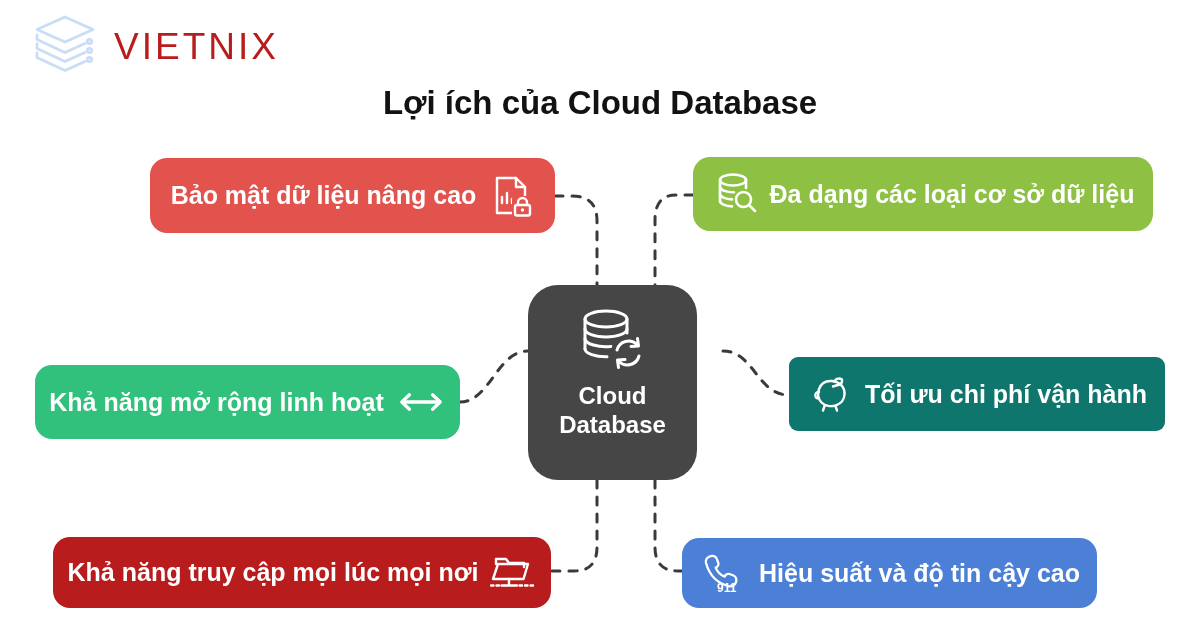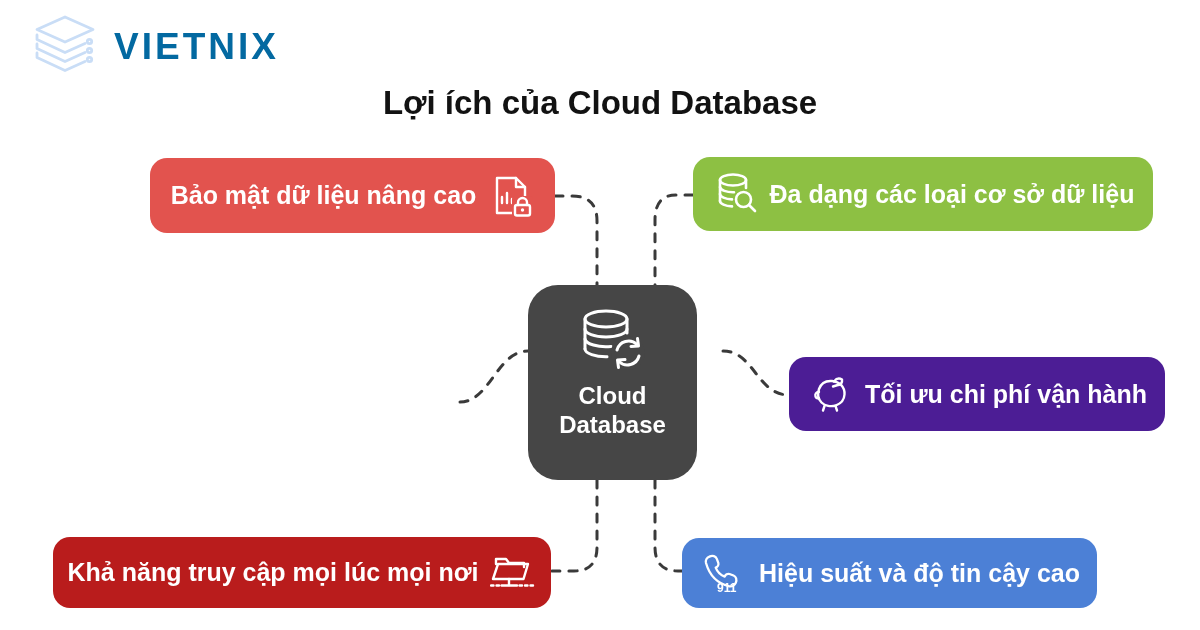--- a/index.html
+++ b/index.html
@@ -2,21 +2,21 @@
 <html><head>
 <meta charset="utf-8">
 <style>
   html,body { margin:0; padding:0; }
   .stage {
     position:relative; width:1200px; height:630px; background:#ffffff;
     font-family:"Liberation Sans", sans-serif; overflow:hidden;
   }
   
   .logo { position:absolute; left:30px; top:14px; display:flex; align-items:center; gap:14px; }
-  .logo-text { font-size:37px; font-weight:bold; letter-spacing:3px; color:#0369a1; }
+  .logo-text { font-size:37px; font-weight:normal; letter-spacing:3px; color:#b91c1c; }
   
   .title {
     position:absolute; left:0; right:0; top:74px; text-align:center;
     font-size:33px; font-weight:800; color:#121212;margin-top:10px;
   }
   
   .connectors { position:absolute; left:0; top:0; width:1200px; height:630px; z-index:0; }
   
   .center-node {
     position:absolute; left:528px; top:285px; width:169px; height:195px;
@@ -131,22 +131,34 @@
           <path d="M 8,23 a 13,5.5 0 0 0 12,5.4"></path>
           <path d="M 8,30 a 13,5.5 0 0 0 12,5.4"></path>
           <circle cx="31.5" cy="28.5" r="7.5"></circle>
           <path d="M 37,34 L 43,40"></path>
         </g>
       </svg>
     </span>
     <span>Đa dạng các loại cơ sở dữ liệu</span>
   </div>
 
-
-  <div class="branch" id="b-cost" style="background-color: #4c1d95; --c: #b767de;">
+  <div class="branch" id="b-scalability" style="background-color: rgb(49, 193, 125); --c: #31c17d;">
+    <span>Khả năng mở rộng linh hoạt</span>
+    <span class="icon">
+      <svg width="50" height="30" viewBox="0 0 52 30">
+        <g class="stroke-w" stroke-width="3.4">
+          <path d="M 7,15 H 45"></path>
+          <path d="M 14,7.5 L 6,15 L 14,22.5"></path>
+          <path d="M 38,7.5 L 46,15 L 38,22.5"></path>
+        </g>
+      </svg>
+    </span>
+  </div>
+
+  <div class="branch" id="b-cost" style="background-color: #0f766e; border-radius: 9px; --c: #b767de;">
     <span class="icon">
       <svg width="46" height="46" viewBox="0 0 46 46">
         <g class="stroke-w" stroke-width="2.4">
           <path d="M 12,18 C 14,12.5 19,9.5 25,10 C 32.5,10.6 38,16 37.5,23.5 C 37.2,28.5 34,32.5 29,34.3 C 24,36 18,35 14.5,31.5 C 11,28 10.5,22.5 12,18 Z"></path>
           <path d="M 27,10.5 q 3.5,-4.5 8,-2 q 0.5,4 -3,5.5"></path>
           <path d="M 26,15.5 L 34,13"></path>
           <path d="M 12,21 q -4.5,0.5 -3.5,4.5 q 0.5,2 3.5,2"></path>
           <path d="M 17.5,35 L 16,39.5"></path>
           <path d="M 28.5,35 L 30,39.5"></path>
         </g>

